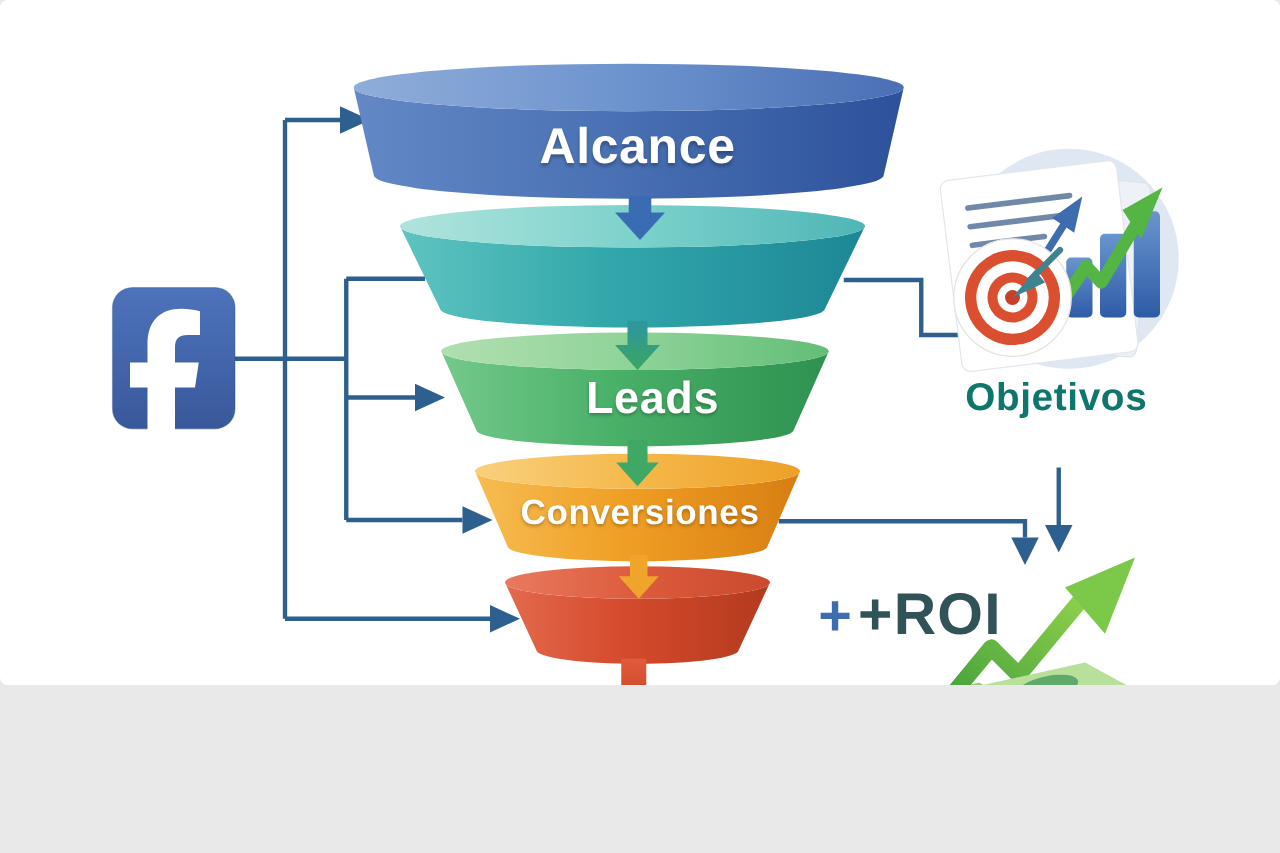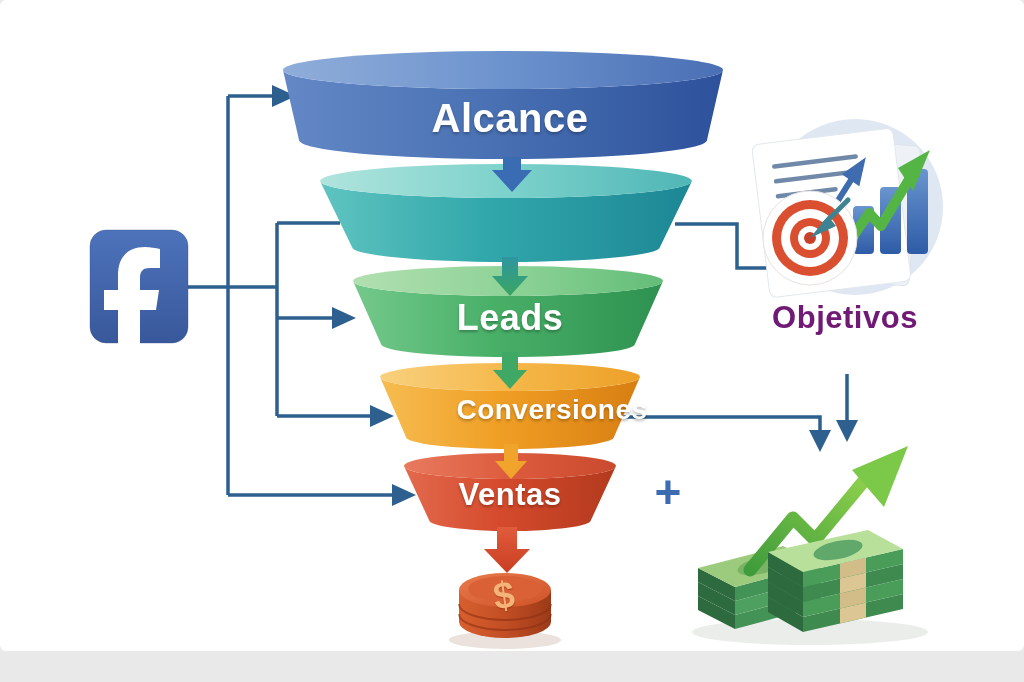--- a/index.html
+++ b/index.html
@@ -1,31 +1,31 @@
 <!DOCTYPE html>
 <html><head>
 <meta charset="utf-8">
 <style>
   html,body{margin:0;padding:0;background:#e9e9e9;}
   .canvas{
-    position:relative;width:1024px;height:651px;background:#ffffff;
+    position:relative;width:1024px;height:548px;background:#ffffff;
     overflow:hidden;font-family:"Liberation Sans", sans-serif;
     border-radius:6px;
   }
   .abs{position:absolute;transform:translate(-50%,-50%);white-space:nowrap;}
   .funnel-label{
     color:#ffffff;font-weight:bold;text-shadow:0 2px 3px rgba(0,0,0,.28);
     letter-spacing:.5px;
   }
   .lbl-alcance{left:510px;top:118px;font-size:40px;}
   .lbl-trafico{left:510px;top:223px;font-size:37px;}
-  .lbl-leads{left:510px;top:318px;font-size:36px;}
-  .lbl-conversiones{left:512px;top:410px;font-size:28px;margin-left:40px;}
+  .lbl-leads{left:522px;top:318px;font-size:36px;}
+  .lbl-conversiones{left:512px;top:410px;font-size:28px;}
   .lbl-ventas{left:510px;top:495px;font-size:31px;}
-  .obj-text{color:#701a75;font-weight:bold;font-size:31px;letter-spacing:.5px;}
+  .obj-text{color:#0f766e;font-weight:bold;font-size:31px;letter-spacing:.5px;}
   .obj-line1{left:845px;top:318px;}
   .obj-line2{left:843px;top:353px;}
   .plus-sign{left:668px;top:492px;font-size:46px;font-weight:bold;color:#3d6cb0;}
   .roi-label{left:744px;top:491px;font-size:47px;font-weight:bold;color:#315358;letter-spacing:1px;}
   .coin-symbol{left:504px;top:596px;font-size:38px;font-weight:bold;color:#f4b377;
     transform:translate(-50%,-50%) rotate(-8deg);text-shadow:0 1px 1px rgba(120,30,0,.5);}
   svg{position:absolute;left:0;top:0;}
 </style>
 </head>
 <body>
@@ -262,20 +262,20 @@
       <path d="M459,604 A46,16 0 0 0 551,604" fill="none" stroke="#8f2e12" stroke-width="2" stroke-opacity=".6"></path>
       <path d="M459,614 A46,16 0 0 0 551,614" fill="none" stroke="#8f2e12" stroke-width="2" stroke-opacity=".6"></path>
       <ellipse cx="505" cy="590" rx="46" ry="17" fill="url(#gCoinTop)"></ellipse>
       <ellipse cx="505" cy="589" rx="37" ry="13" fill="#da6136"></ellipse>
     </g>
   </svg>
 
   <div class="abs funnel-label lbl-alcance">Alcance</div>
   <div class="abs funnel-label lbl-leads">Leads</div>
   <div class="abs funnel-label lbl-conversiones">Conversiones</div>
-  <div class="abs funnel-label lbl-ventas">Ventas</div>
 
   <div class="abs obj-text obj-line1">Objetivos</div>
 
   <div class="abs plus-sign">+</div>
+  <div class="abs roi-label">+ROI</div>
 
   <div class="abs coin-symbol">$</div>
 </div>
 
 </body></html>

